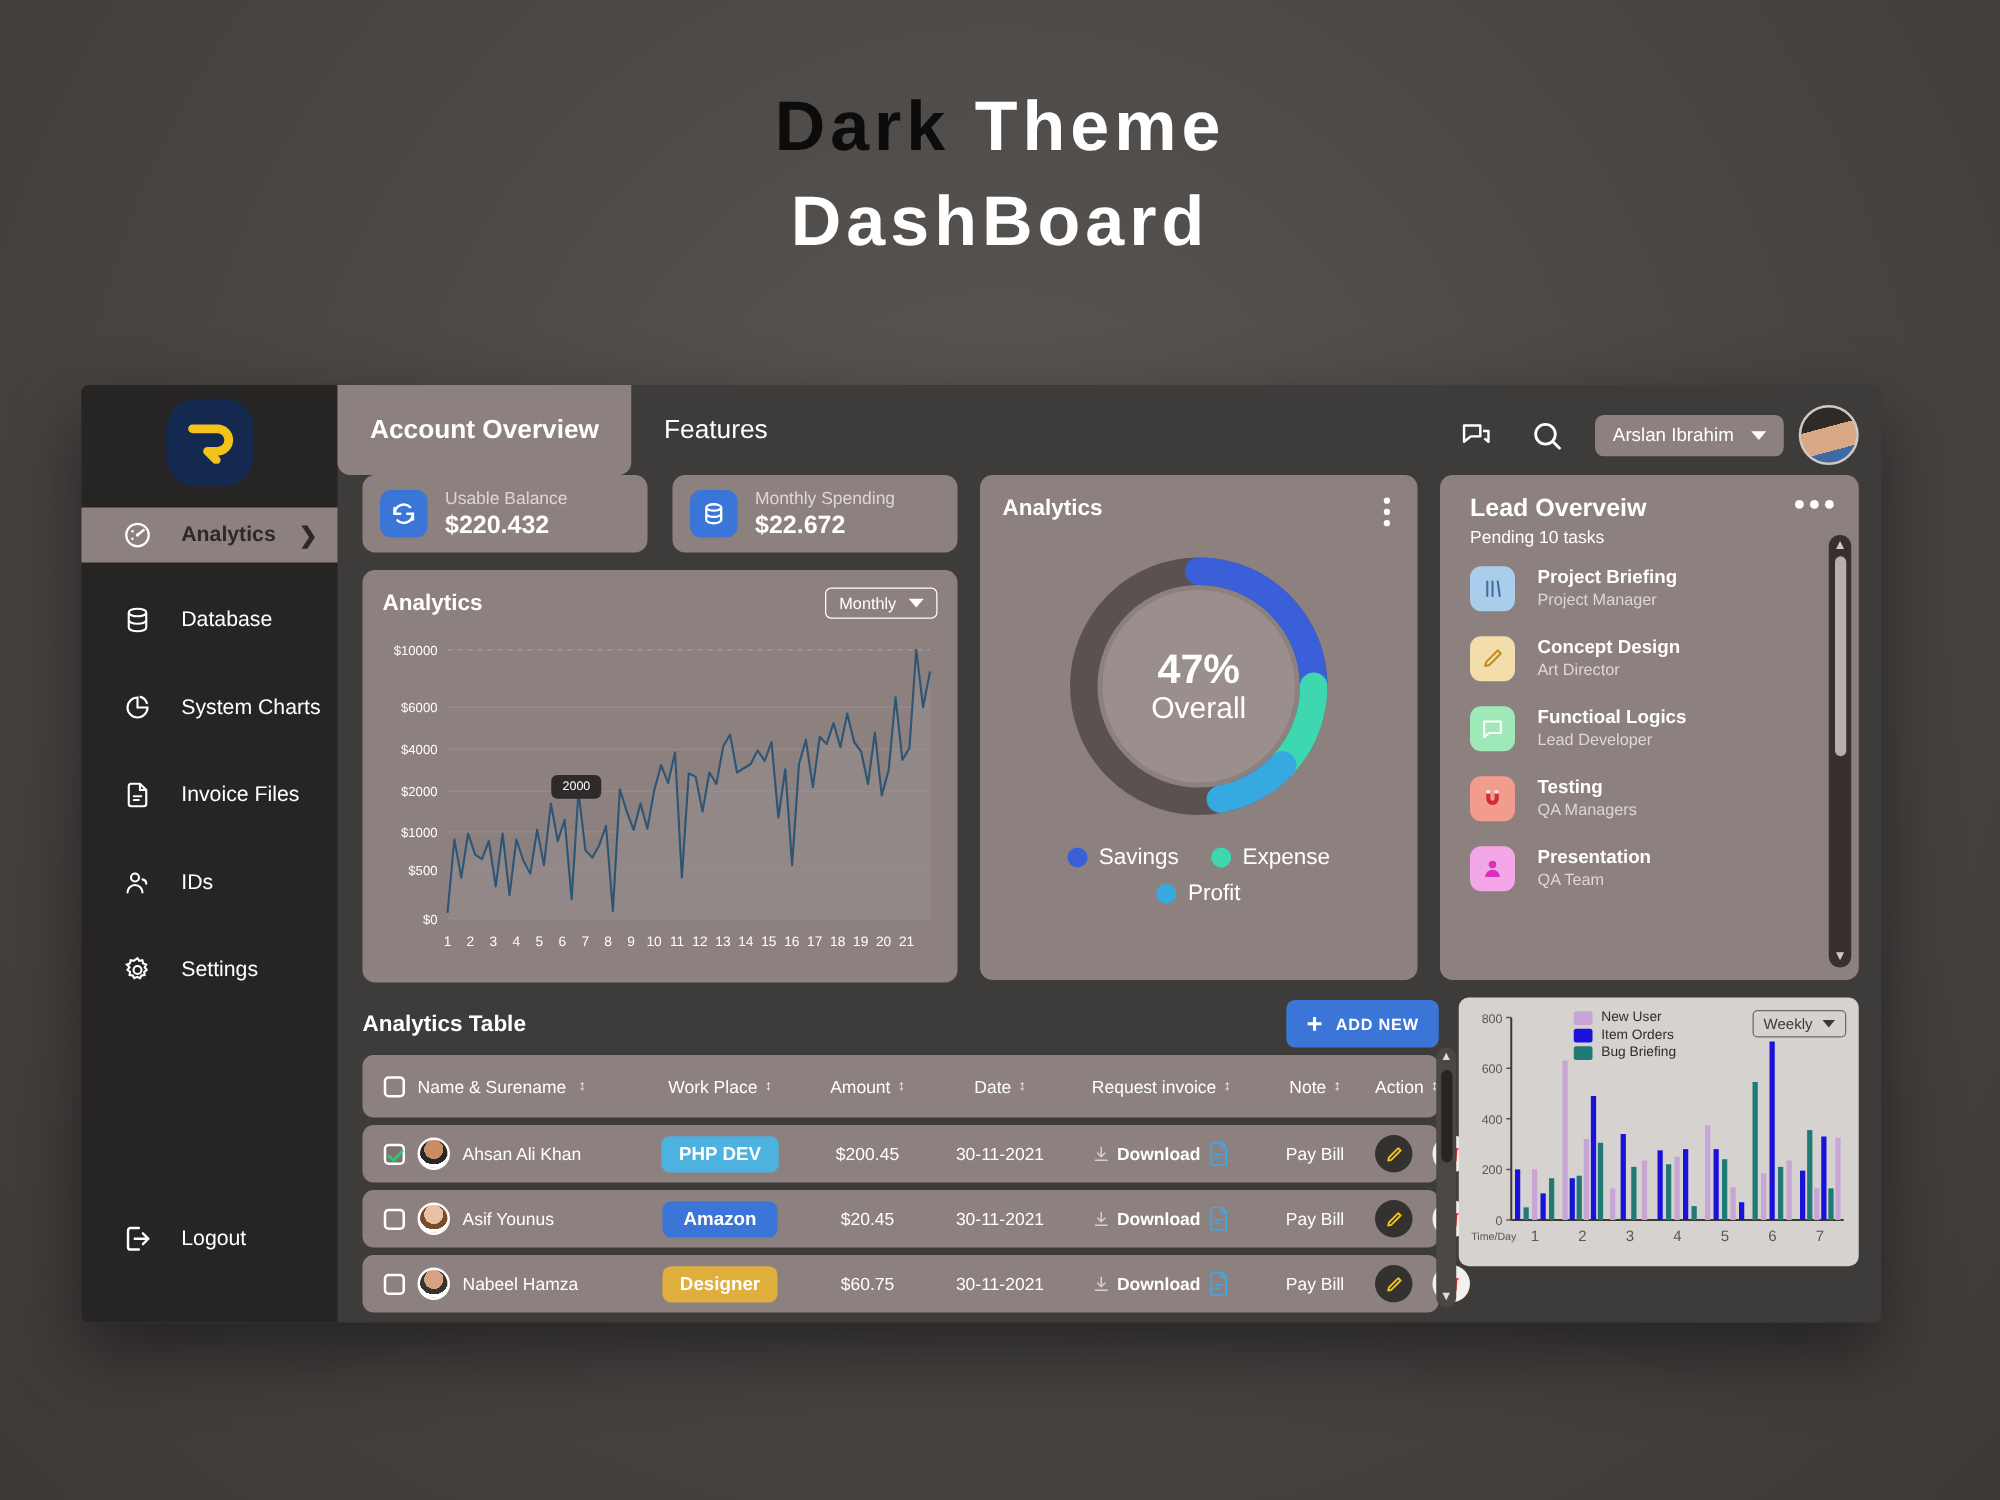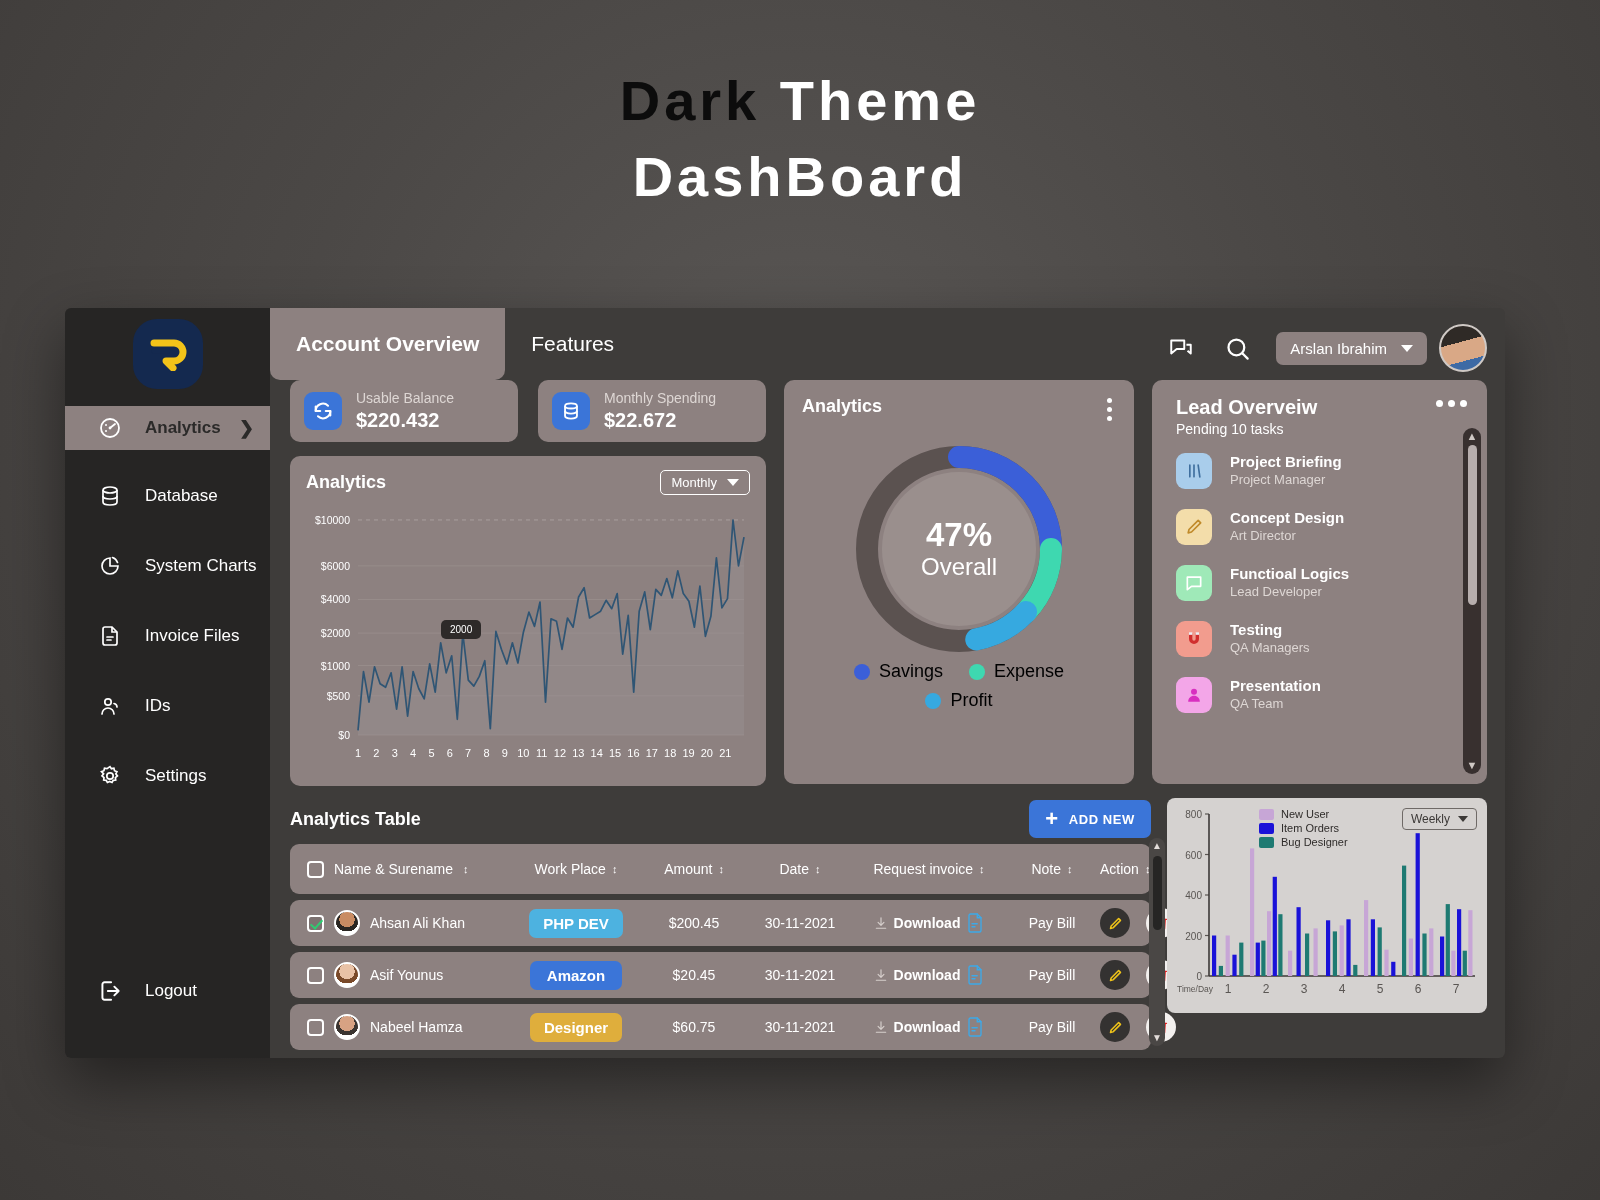--- a/index.html
+++ b/index.html
@@ -106,21 +106,21 @@
 
   
   .col-mid { width: 350px; flex: 0 0 350px; }
   .donut-card { height: 404px; padding: 16px 18px; position: relative; }
   .dots-vert { position: absolute; right: 22px; top: 18px; display:flex; flex-direction:column; gap:4px; }
   .dots-vert span { width:5px;height:5px;border-radius:50%;background:#fff;display:block; }
   .donut-wrap { display:flex; align-items:center; justify-content:center; margin-top: 6px; }
   .donut-center { position: absolute; inset: 0; display:flex; flex-direction:column; align-items:center; justify-content:center; }
   .donut-pct { color:#ffffff; font-size: 33px; font-weight: bold; line-height:1.05; }
   .donut-sub { color:#ffffff; font-size: 24px; line-height:1.15; }
-  .legend { text-align:center; color:#000000; font-size:18px; }
+  .legend { margin-top: 14px; text-align:center; color:#ffffff; font-size:18px; }
   .legend-row { display:flex; justify-content:center; gap: 26px; align-items:center; margin-bottom: 8px;}
   .legend-item { display:flex; align-items:center; gap: 9px; }
   .legend-dot { width: 16px; height: 16px; border-radius: 50%; display:block; }
 
   
   .col-right { flex: 1; min-width: 0; }
   .task-card { height: 404px; padding: 16px 14px 10px 24px; position: relative; overflow: hidden; }
   .dots-horiz { position:absolute; right: 20px; top: 20px; display:flex; gap:5px; }
   .dots-horiz span { width:7px;height:7px;border-radius:50%;background:#fff;display:block;}
   .task-title { color:#ffffff; font-size: 20px; font-weight: bold; }
@@ -741,21 +741,21 @@
               <div class="blegend-item">
                 <span class="bl-sw" id="bls0" style="background: rgb(199, 166, 214);"></span>
                 <span>New User</span>
               </div>
               <div class="blegend-item">
                 <span class="bl-sw" id="bls1" style="background: rgb(26, 18, 216);"></span>
                 <span>Item Orders</span>
               </div>
               <div class="blegend-item">
                 <span class="bl-sw" id="bls2" style="background: rgb(30, 122, 114);"></span>
-                <span>Bug Designer</span>
+                <span>Bug Briefing</span>
               </div>
             </div>
             <svg id="barSvg" width="304" height="200" viewBox="0 0 304 200">
                 <line x1="30" y1="170" x2="34" y2="170" stroke="#5a5653" stroke-width="1.2"></line>
                 <text x="27" y="174" text-anchor="end" fill="#5a5653" font-size="10" font-family="Liberation Sans, sans-serif">0</text>
                 <line x1="30" y1="129.5" x2="34" y2="129.5" stroke="#5a5653" stroke-width="1.2"></line>
                 <text x="27" y="133.5" text-anchor="end" fill="#5a5653" font-size="10" font-family="Liberation Sans, sans-serif">200</text>
                 <line x1="30" y1="89" x2="34" y2="89" stroke="#5a5653" stroke-width="1.2"></line>
                 <text x="27" y="93" text-anchor="end" fill="#5a5653" font-size="10" font-family="Liberation Sans, sans-serif">400</text>
                 <line x1="30" y1="48.5" x2="34" y2="48.5" stroke="#5a5653" stroke-width="1.2"></line>

